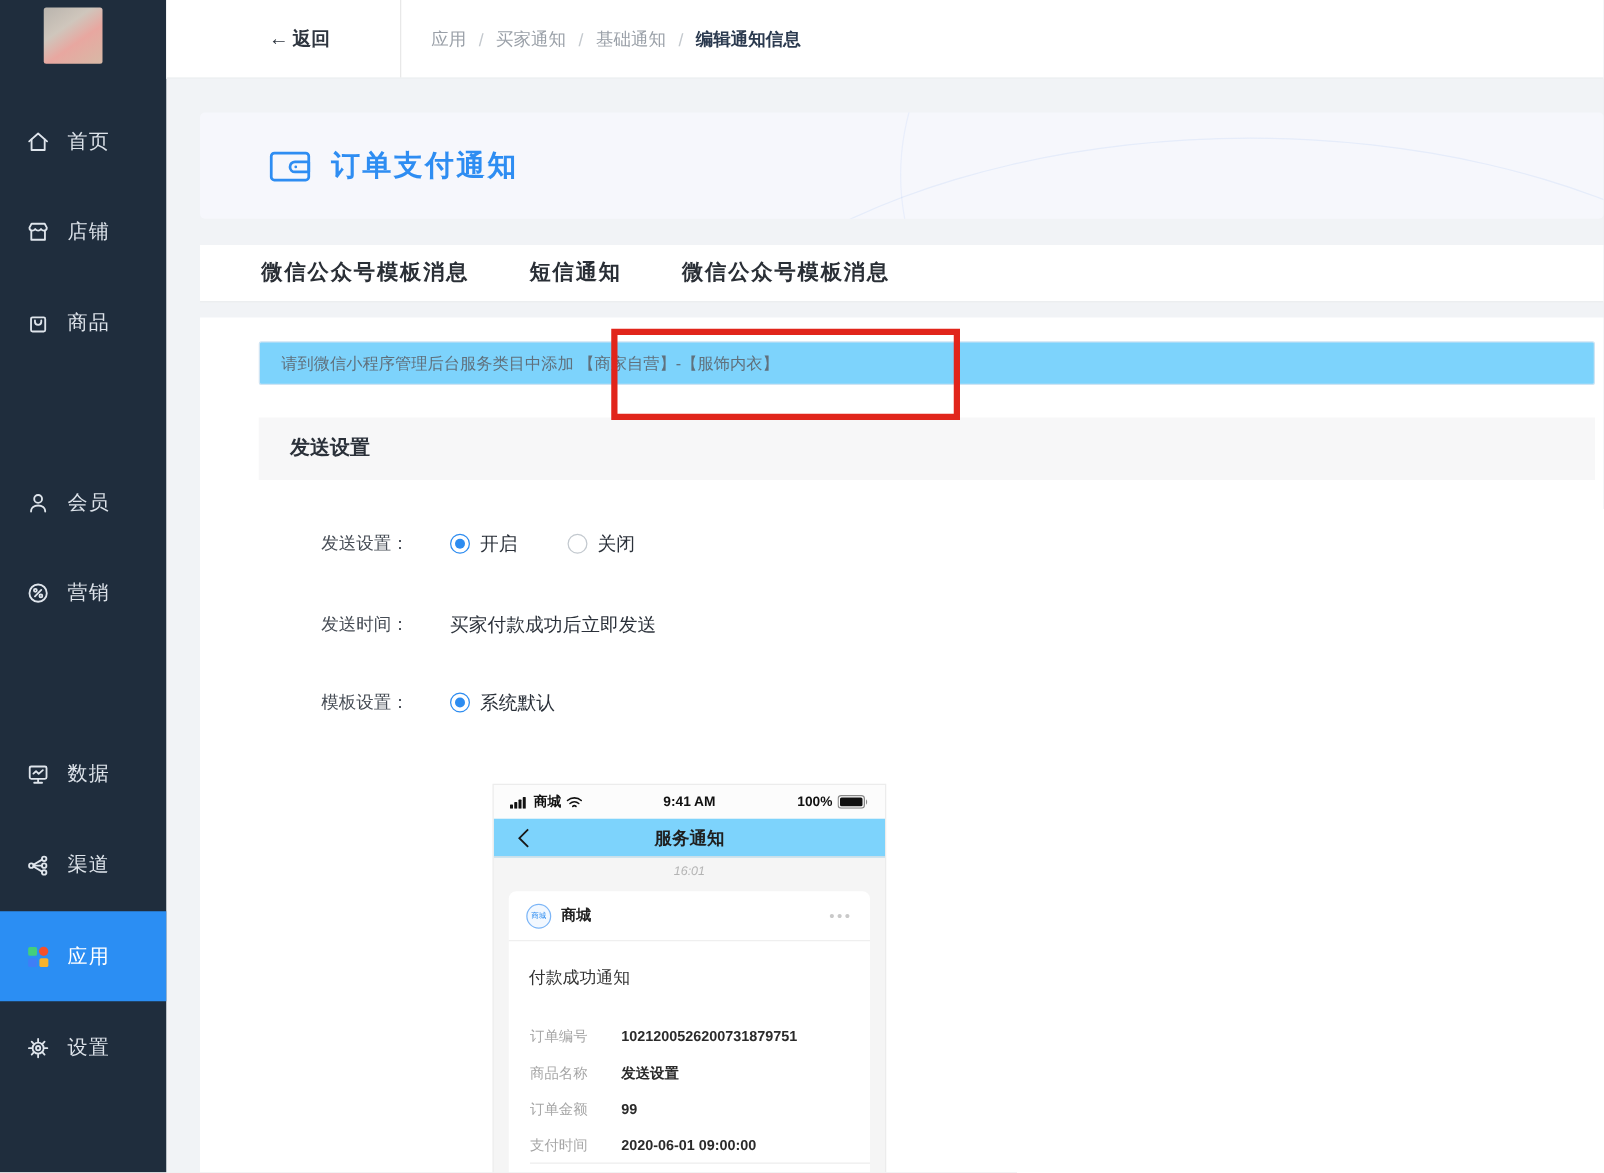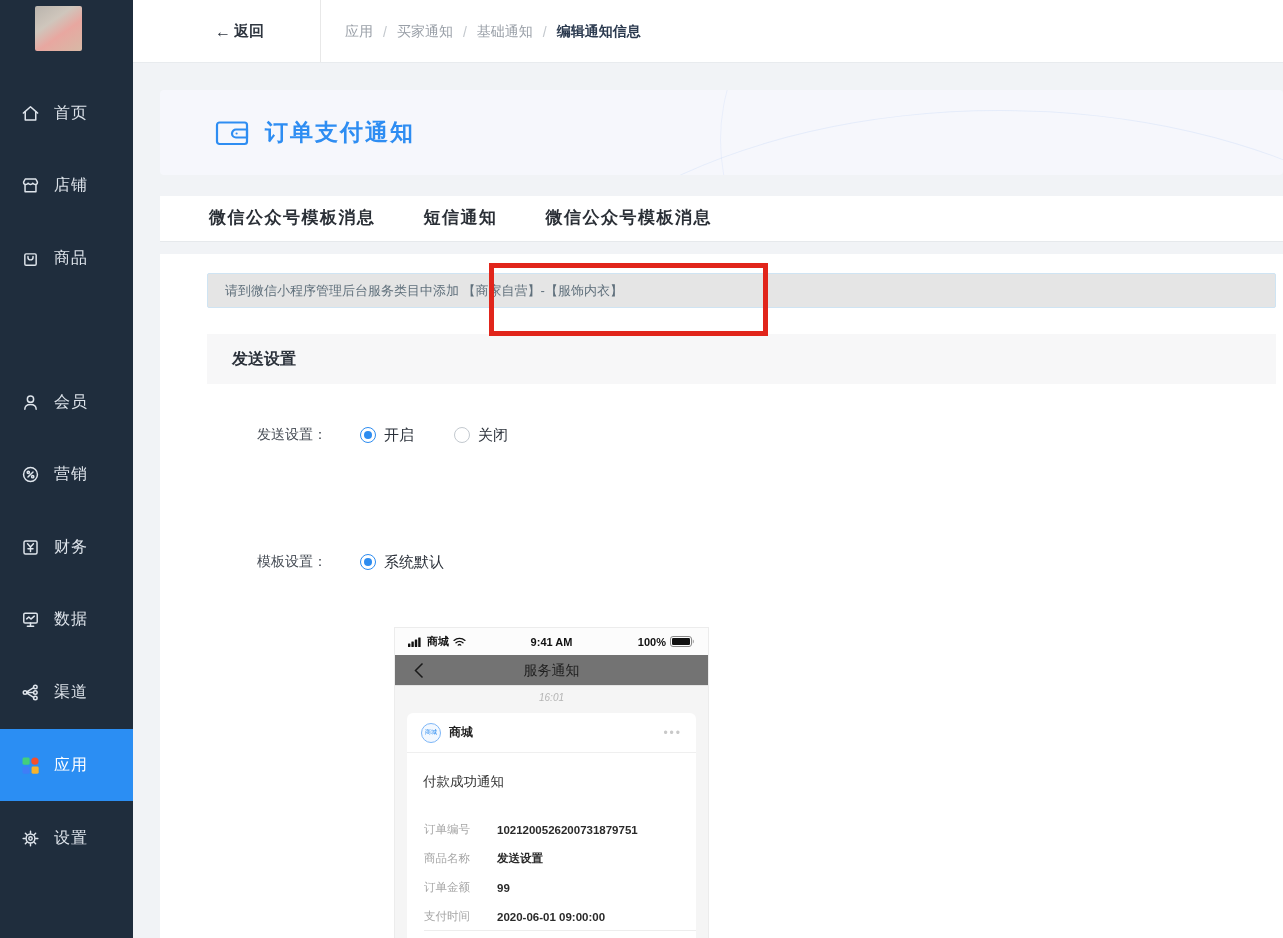--- a/index.html
+++ b/index.html
@@ -44,21 +44,21 @@
 
   
   .tabbar { position:absolute; left:160px; top:196px; width:1123px; height:46px; background:#ffffff;
             border-bottom:1px solid #e6e9ec; display:flex; padding-left:29px; }
   .tab { height:46px; line-height:44px; padding:0 20px; margin-right:8px; font-size:17px; font-weight:bold;
          color:#2a2f36; letter-spacing:1.5px; cursor:pointer; border-bottom:3px solid transparent; }
   .tab.active { color:#2d8cf0; border-bottom-color:#2d8cf0; }
 
   
   .panel { position:absolute; left:160px; top:254px; width:1123px; height:684px; background:#ffffff; }
-  .alert { position:absolute; left:47px; right:7px; top:19px; height:35px; background:#e5e5e5;
+  .alert { position:absolute; left:47px; right:7px; top:19px; height:35px; background:#7dd3fc;
            border:1px solid #cfe4f3; border-radius:2px; line-height:33px; padding-left:17px;
            font-size:13px; color:#60707c; }
   .section-band { position:absolute; left:47px; right:7px; top:80px; height:50px; background:#f7f7f8; }
   .section-title { line-height:50px; padding-left:25px; font-size:16px; font-weight:bold; color:#2b313a; }
 
   .form-row { position:absolute; left:97px; height:26px; display:flex; align-items:center; }
   .form-label { width:95px; font-size:14px; color:#464c55; flex:0 0 auto; }
   .form-value { font-size:15px; color:#2b313a; }
   .radio-opt { display:flex; align-items:center; cursor:pointer; }
   .radio { width:16px; height:16px; border-radius:50%; background:#fff; position:relative; flex:0 0 auto; }
@@ -76,22 +76,22 @@
   
   .phone { position:absolute; left:235px; top:374px; width:313px; height:310px; background:#f5f5f5;
            overflow:hidden; box-shadow:0 0 0 1px #ececec; }
   .p-status { position:absolute; left:0; top:0; width:313px; height:27px; background:#fcfcfc;
               display:flex; align-items:center; padding:0 13px; }
   .p-status .carrier { font-size:11px; font-weight:bold; color:#111; margin:0 4px; }
   .p-status .p-time { position:absolute; left:0; width:313px; text-align:center; font-size:11px;
                       font-weight:bold; color:#111; }
   .p-status .right { margin-left:auto; display:flex; align-items:center; gap:4px; z-index:2; }
   .p-status .batt-pct { font-size:11px; font-weight:bold; color:#111; }
-  .p-nav { position:absolute; left:0; top:27px; width:313px; height:31px; background:#737373;
-           border-bottom:1px solid #e4e4e4; }
+  .p-nav { position:absolute; left:0; top:27px; width:313px; height:31px; background:#7dd3fc;
+           border-bottom:1px solid #e4e4e4;font-weight:bold; }
   .p-nav .chev { position:absolute; left:19px; top:7px; }
   .p-nav .ntitle { position:absolute; left:0; width:313px; text-align:center; line-height:31px;
                    font-size:14px; color:#1f1f1f; }
   .p-content { position:absolute; left:0; top:58px; width:313px; height:252px; }
   .msg-time { position:absolute; top:6px; width:313px; text-align:center; font-size:10px; color:#b4b4b4;font-style:italic; }
   .msg-card { position:absolute; left:12px; top:27px; width:289px; height:260px; background:#ffffff;
               border-radius:6px; }
   .mc-header { height:40px; border-bottom:1px solid #efefef; display:flex; align-items:center; padding:0 14px; }
   .mc-logo { width:20px; height:20px; border-radius:50%; background:#f2f8ff; border:1px solid #7db6f7;
              color:#2d8cf0; font-size:6px; display:flex; align-items:center; justify-content:center;
@@ -159,29 +159,20 @@
         <svg viewBox="0 0 20 20">
             <circle cx="10" cy="10" r="6.6"></circle>
             <path d="M7.6 12.4 L12.4 7.6"></path>
             <circle cx="7.9" cy="7.9" r="1.1"></circle>
             <circle cx="12.1" cy="12.1" r="1.1"></circle>
           </svg>
       </span>
       <span class="nlabel">营销</span>
     </div>
 
-    <div class="nav-item" style="top:511px">
-      <span class="nicon">
-        <svg viewBox="0 0 20 20">
-            <rect x="3.8" y="3.8" width="12.4" height="12.4" rx="1.4"></rect>
-            <path d="M7.2 6.4 L10 9.6 L12.8 6.4 M10 9.6 V13.8 M7.6 11.2 H12.4"></path>
-          </svg>
-      </span>
-      <span class="nlabel">财务</span>
-    </div>
 
     <div class="nav-item" style="top:583px">
       <span class="nicon">
         <svg viewBox="0 0 20 20">
             <rect x="3.6" y="4" width="12.8" height="9.4" rx="1.2"></rect>
             <path d="M6.4 9.4 L8.4 7.6 L10.4 9.6 L13.6 6.8"></path>
             <path d="M10 13.4 V16.2 M7 16.4 H13"></path>
           </svg>
       </span>
       <span class="nlabel">数据</span>
@@ -275,20 +266,24 @@
         <span class="radio on"></span>
         <span class="radio-label">开启</span>
       </span>
       <span class="opt-gap"></span>
       <span class="radio-opt">
         <span class="radio off"></span>
         <span class="radio-label">关闭</span>
       </span>
     </div>
 
+    <div class="form-row" style="top:233px">
+      <span class="form-label">发送时间：</span>
+      <span class="form-value" style="margin-left:8px">买家付款成功后立即发送</span>
+    </div>
 
     <div class="form-row" style="top:295px">
       <span class="form-label">模板设置：</span>
       <span class="radio-opt" style="margin-left:8px">
         <span class="radio on"></span>
         <span class="radio-label">系统默认</span>
       </span>
     </div>
 
     <div class="phone">

